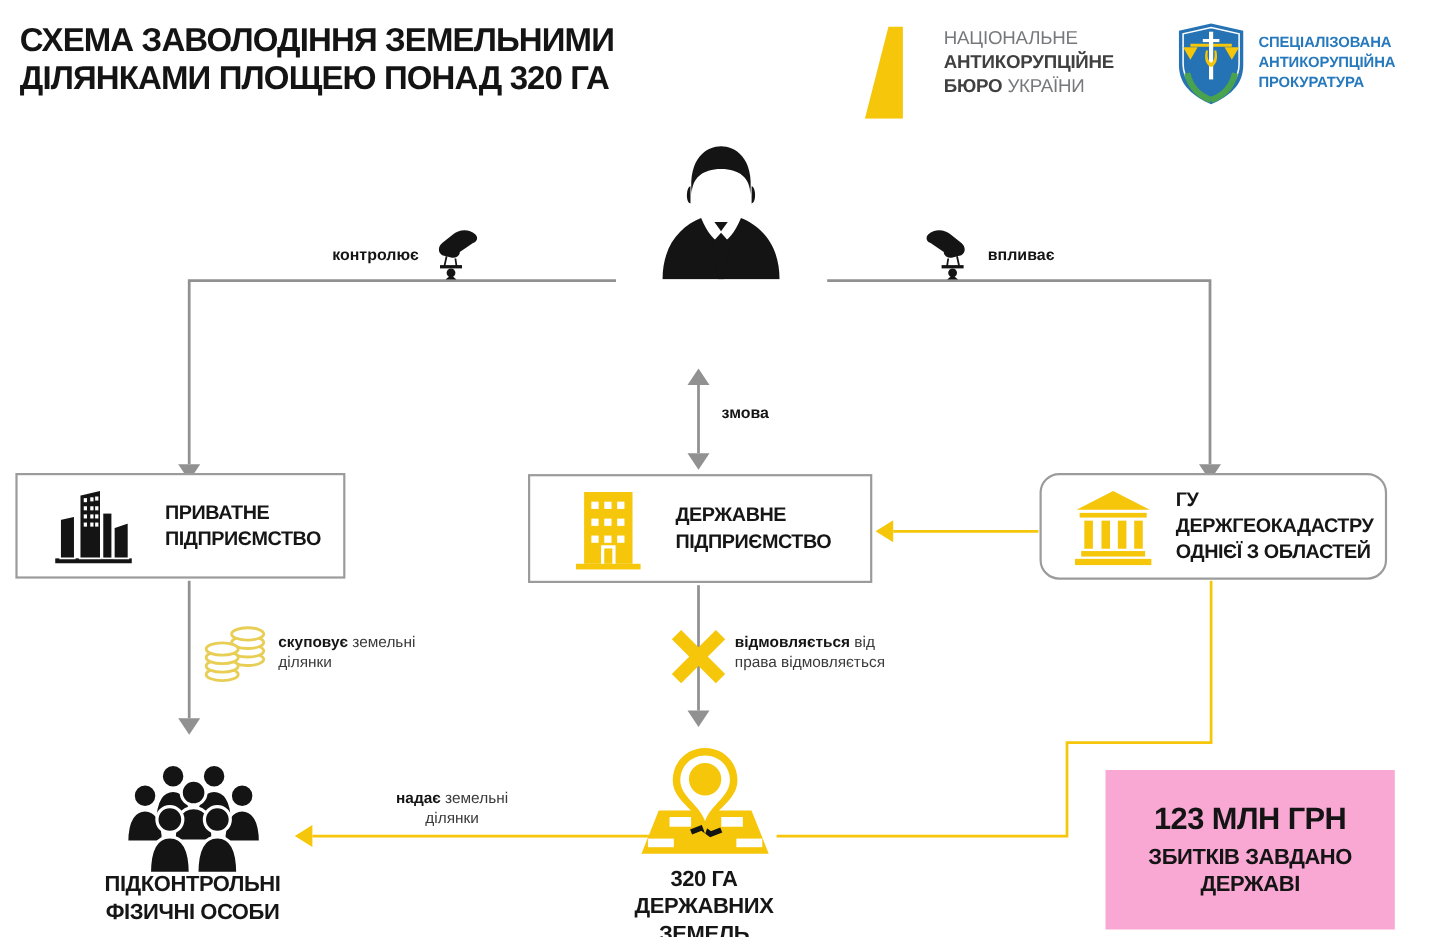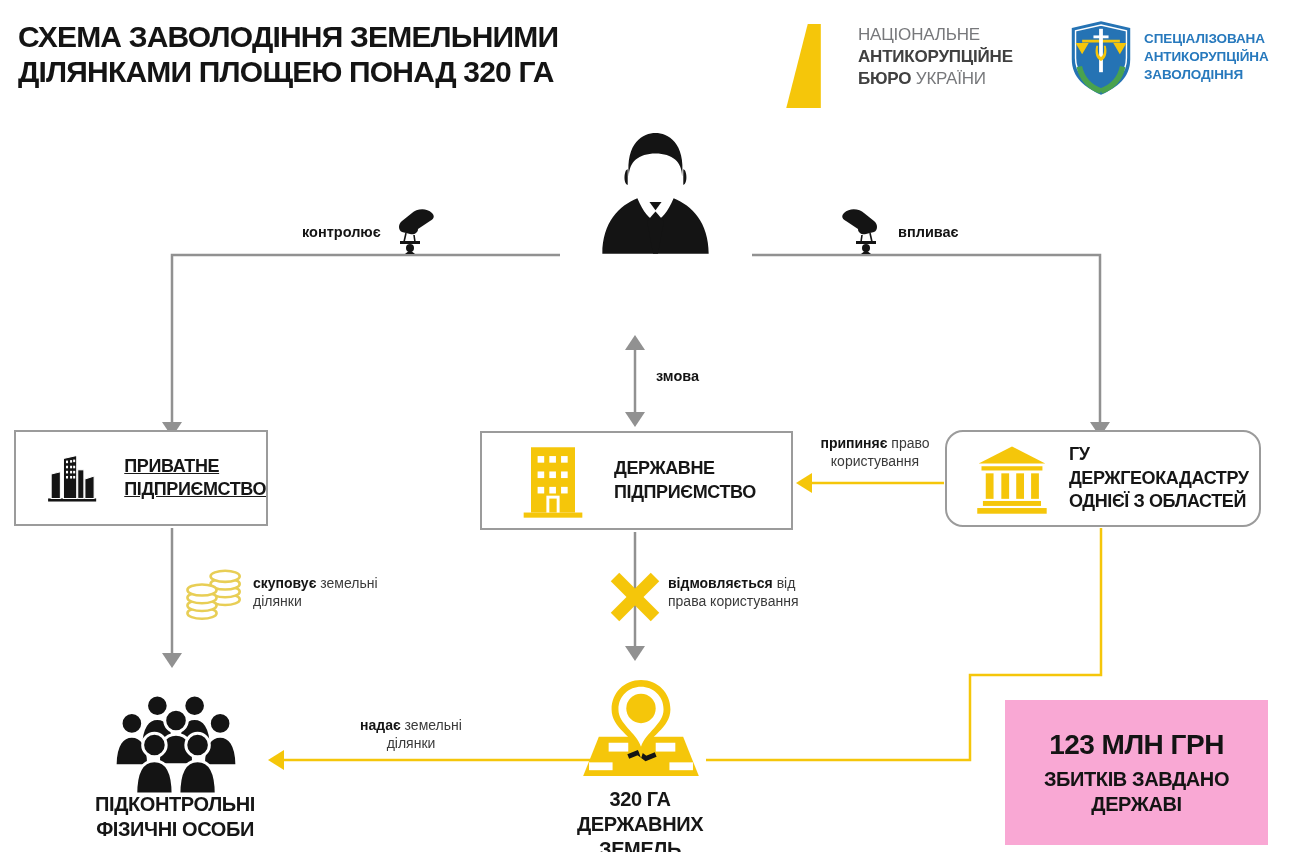--- a/index.html
+++ b/index.html
@@ -22,21 +22,21 @@
   .sap{left:1068px;top:18px;display:flex;align-items:flex-start;}
   .sap-text{margin-left:10px;margin-top:12px;font-size:13.5px;font-weight:700;line-height:1.35;color:#2779bd;letter-spacing:-0.1px;}
 
   
   .node-caption{font-weight:800;text-align:center;letter-spacing:-0.4px;line-height:1.25;color:#161616;}
   .org-caption{left:505px;top:264px;width:300px;font-size:20px;}
   .box{
     background:#fff;border:2px solid #9b9b9b;display:flex;align-items:center;box-sizing:border-box;
   }
   .box-label{font-size:18px;font-weight:800;letter-spacing:-0.4px;line-height:1.3;color:#161616;}
-  .box1{left:14px;top:430px;width:254px;height:96px;text-decoration:underline;}
+  .box1{left:14px;top:430px;width:300px;height:96px;}
   .box2{left:480px;top:431px;width:313px;height:99px;}
   .box3{left:945px;top:430px;width:316px;height:97px;border-radius:18px;}
 
   
   .edge-label{font-size:14px;color:#3a3a3a;line-height:1.3;}
   .edge-label b{color:#141414;}
   .edge-verb{font-size:14.5px;font-weight:700;color:#141414;}
 
   .damages{
     left:1005px;top:700px;width:263px;height:145px;background:#f9a8d4;
@@ -101,21 +101,21 @@
       <line x1="15" y1="23" x2="55" y2="23" stroke="#F5C60A" stroke-width="3"></line>
       <polygon points="8,25 22,25 15,37" fill="#F5C60A"></polygon>
       <polygon points="48,25 62,25 55,37" fill="#F5C60A"></polygon>
       <rect x="33" y="10" width="4" height="46" fill="#ffffff"></rect>
       <rect x="27" y="17" width="16" height="3" fill="#ffffff"></rect>
       <path d="M30,28 C28,36 30,42 35,44 C40,42 42,36 40,28 L38,28 C39,34 38,38 35,40 C32,38 31,34 32,28 Z" fill="#F5C60A"></path>
     </svg>
     <div class="sap-text">
       <div>СПЕЦІАЛІЗОВАНА</div>
       <div>АНТИКОРУПЦІЙНА</div>
-      <div>ЗАВОЛОДІННЯ</div>
+      <div>ПРОКУРАТУРА</div>
     </div>
   </div>
 
   <svg class="abs" style="left:583px;top:128px;" width="145" height="126" viewBox="0 0 120 104">
     <path d="M38,40 C35,12 50,4 60,4 C70,4 85,12 82,40 C82,28 74,21 60,21 C46,21 38,28 38,40 Z" fill="#141414"></path>
     <path d="M37,34 C34,34 33,46 37,47 Z M83,34 C86,34 87,46 83,47 Z" fill="#141414"></path>
     <path d="M16,104 C16,78 30,64 45,58 C50,70 55,75 60,77 C65,75 70,70 75,58 C90,64 104,78 104,104 Z" fill="#141414"></path>
     <path d="M55,61 L65,61 L60,68 Z" fill="#141414"></path>
     <path d="M60,69 L67,77 L62,104 L58,104 L53,77 Z" fill="#141414"></path>
   </svg>
@@ -198,41 +198,40 @@
       <rect x="40" y="42" width="11" height="36" fill="#F5C60A"></rect>
       <rect x="61" y="42" width="11" height="36" fill="#F5C60A"></rect>
       <rect x="82" y="42" width="11" height="36" fill="#F5C60A"></rect>
       <rect x="14" y="81" width="82" height="7" fill="#F5C60A"></rect>
       <rect x="6" y="91" width="98" height="8" fill="#F5C60A"></rect>
     </svg>
     <div class="box-label pre" style="margin-left:18px;">ГУ ДЕРЖГЕОКАДАСТРУ
 ОДНІЄЇ З ОБЛАСТЕЙ</div>
   </div>
 
-  <div class="abs edge-label" style="left:812px;top:434px;width:126px;text-align:center;"><b>припиняє</b><span> право користування</span></div>
 
   <svg class="abs" style="left:184px;top:564px;" width="60" height="64" viewBox="0 0 70 72">
     <g fill="#ffffff" stroke="#E8CE55" stroke-width="3">
       <ellipse cx="48" cy="40" rx="17" ry="6.5"></ellipse>
         <ellipse cx="48" cy="31" rx="17" ry="6.5"></ellipse>
       <ellipse cx="48" cy="22" rx="17" ry="6.5"></ellipse>
         <ellipse cx="48" cy="13" rx="17" ry="6.5"></ellipse>
       <ellipse cx="21" cy="56" rx="17" ry="6.5"></ellipse>
         <ellipse cx="21" cy="47" rx="17" ry="6.5"></ellipse>
       <ellipse cx="21" cy="38" rx="17" ry="6.5"></ellipse>
         <ellipse cx="21" cy="29" rx="17" ry="6.5"></ellipse>
     </g>
   </svg>
   <div class="abs edge-label" style="left:253px;top:574px;width:142px;"><b>скуповує</b><span> земельні ділянки</span></div>
 
   <svg class="abs" style="left:607px;top:569px;" width="56" height="56" viewBox="0 0 56 56">
     <line x1="8" y1="8" x2="48" y2="48" stroke="#F5C60A" stroke-width="12"></line>
     <line x1="48" y1="8" x2="8" y2="48" stroke="#F5C60A" stroke-width="12"></line>
   </svg>
-  <div class="abs edge-label" style="left:668px;top:574px;width:155px;"><b>відмовляється</b><span> від права користування</span></div>
+  <div class="abs edge-label" style="left:668px;top:574px;width:155px;"><b>відмовляється</b><span> від права відмовляється</span></div>
 
   <div class="abs edge-label" style="left:352px;top:716px;width:118px;text-align:center;"><b>надає</b><span> земельні ділянки</span></div>
 
   <svg class="abs" style="left:577px;top:680px;" width="128" height="100" viewBox="0 0 130 102">
     <polygon points="22,58 108,58 124,98 6,98" fill="#F5C60A"></polygon>
     <g fill="#ffffff">
       <rect x="32" y="64" width="20" height="9"></rect>
       <rect x="80" y="64" width="20" height="9"></rect>
       <rect x="12" y="84" width="24" height="8"></rect>
       <rect x="94" y="84" width="24" height="8"></rect>

